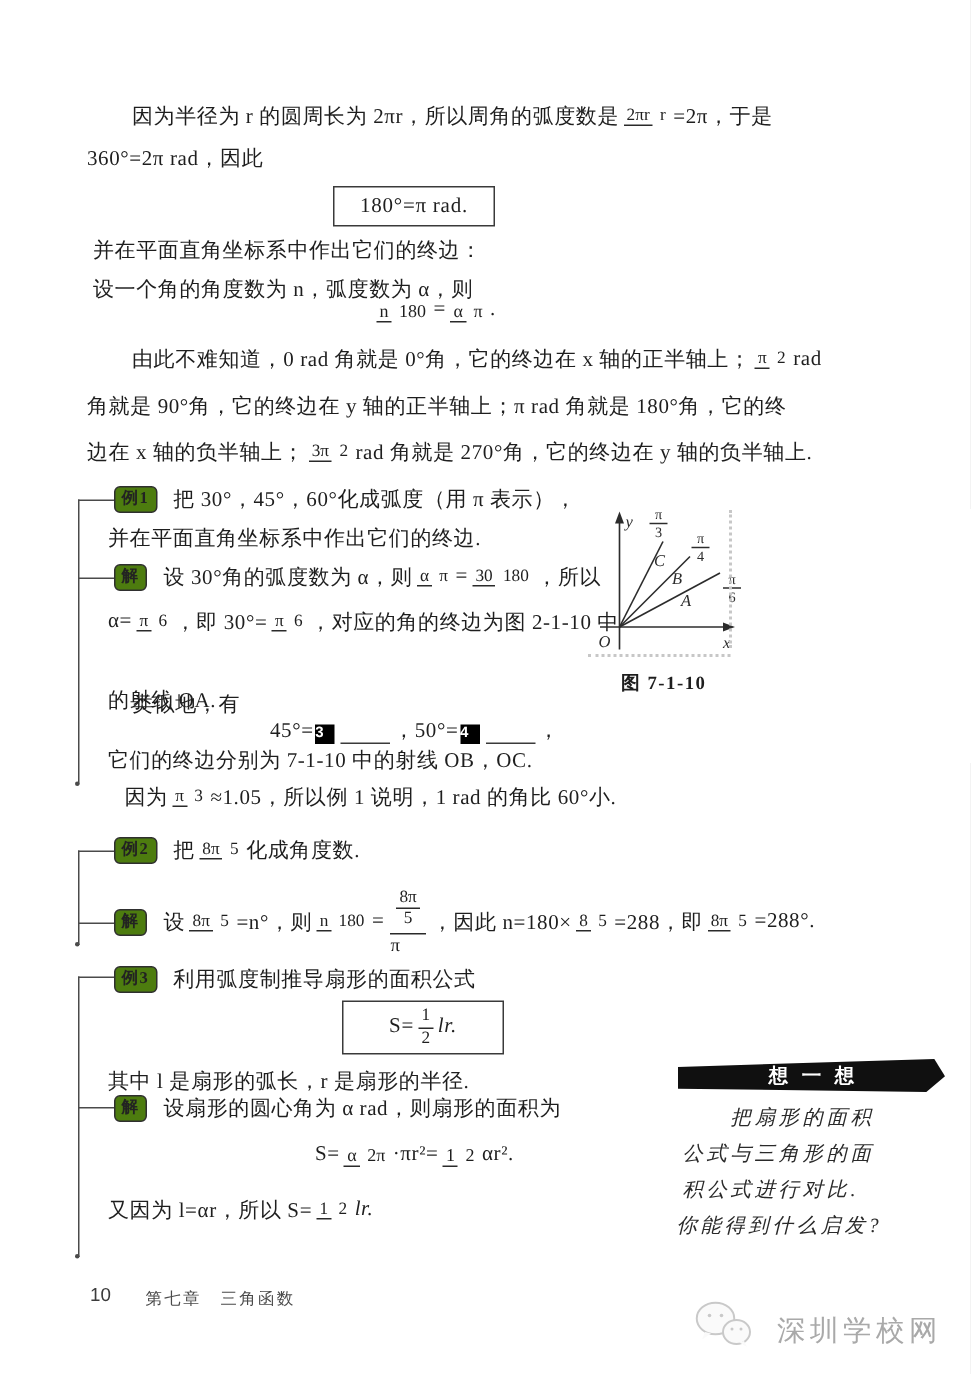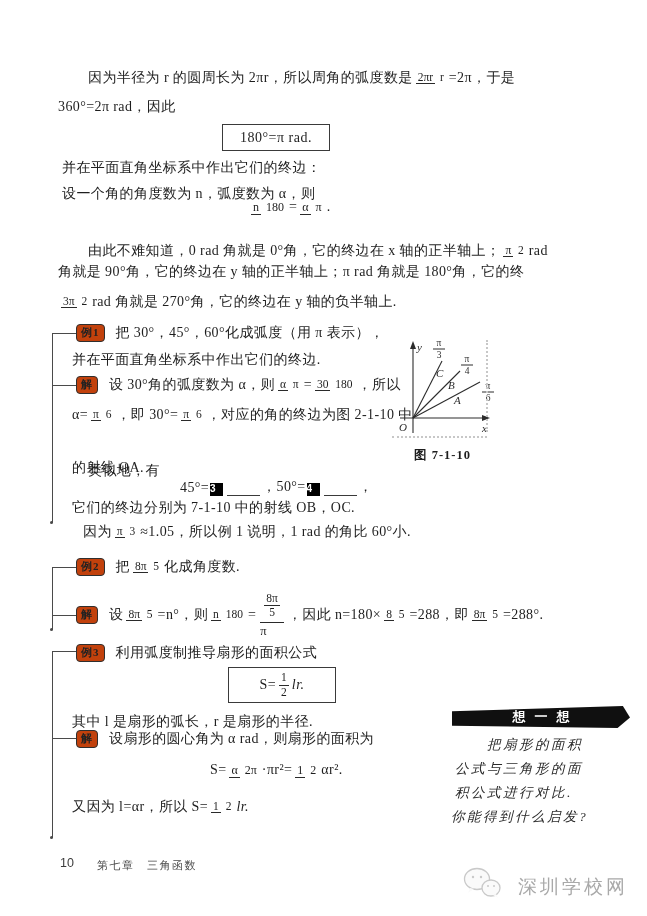--- a/index.html
+++ b/index.html
@@ -12,21 +12,21 @@
   .tline{position:absolute;white-space:nowrap;font-size:14px;letter-spacing:.4px;line-height:20px;}
   .mrow{position:absolute;display:flex;align-items:center;white-space:nowrap;font-size:14px;letter-spacing:.4px;}
   .mrow > span{display:inline-block;}
   .frac{display:inline-flex;flex-direction:column;align-items:center;vertical-align:middle;margin:0 3px;font-size:11.5px;line-height:1.18;letter-spacing:0;}
   .fnum{border-bottom:1px solid #2a2a2a;padding:0 2px;text-align:center;}
   .fden{padding:0 2px;text-align:center;}
   .bigfrac{display:inline-flex;flex-direction:column;align-items:center;margin:0 4px;line-height:1.15;}
   .bigtop{border-bottom:1px solid #2a2a2a;padding:1px 4px 2px 4px;display:flex;justify-content:center;}
   .bigbot{padding-top:1px;font-size:12.5px;}
   .badge{
-    border:1.5px solid #2f2f2f;border-radius:4px;background:#c2410c;
+    border:1.5px solid #2f2f2f;border-radius:4px;background:#4d7c0f;
     font-size:11px;font-weight:700;letter-spacing:1px;color:#222;
     padding:1px 4px;margin-right:11px;line-height:1.25;flex:0 0 auto;
   }
   .fbox{position:absolute;border:1.2px solid #3a3a3a;display:flex;align-items:center;justify-content:center;background:#fff;font-size:14px;letter-spacing:.5px;}
   .mark{width:13px;height:13px;background:#000;color:#fff;font-size:10px;font-weight:700;display:inline-flex;align-items:center;justify-content:center;margin:0 2px 0 1px;font-family:"Liberation Sans",sans-serif;}
   .blank{width:33px;border-bottom:1.2px solid #3a3a3a;height:12px;margin:0 2px;align-self:flex-end;}
   .vl{position:absolute;width:1px;background:#4a4a4a;}
   .hst{position:absolute;height:1px;background:#4a4a4a;}
   .cdot{position:absolute;width:3px;height:3px;border-radius:50%;background:#4a4a4a;}
   .dotv{position:absolute;width:0;border-left:2px dotted #c7c7c7;}
@@ -71,30 +71,31 @@
       <span class="fden">180</span>
     </span>
     <span>=</span>
     <span class="frac" style="font-size:12px;">
       <span class="fnum">α</span>
       <span class="fden">π</span>
     </span>
     <span>.</span>
   </div>
 
-  <div class="mrow" style="left:88px;top:235px;height:32px;">
+  <div class="mrow" style="left:88px;top:224px;height:32px;">
     <span>由此不难知道，0 rad 角就是 0°角，它的终边在 x 轴的正半轴上；</span>
     <span class="frac">
       <span class="fnum">π</span>
       <span class="fden">2</span>
     </span>
     <span>rad</span>
   </div>
   <div class="tline" style="left:58px;top:262px;">角就是 90°角，它的终边在 y 轴的正半轴上；π rad 角就是 180°角，它的终</div>
   <div class="mrow" style="left:58px;top:286px;height:32px;">
+    <span>边在 x 轴的负半轴上；</span>
     <span class="frac">
       <span class="fnum">3π</span>
       <span class="fden">2</span>
     </span>
     <span>rad 角就是 270°角，它的终边在 y 轴的负半轴上.</span>
   </div>
 
   <div class="vl" style="left:52px;top:333px;height:190px;"></div>
   <div class="hst" style="left:52px;top:333px;width:24px;"></div>
   <div class="hst" style="left:52px;top:385px;width:24px;"></div>

